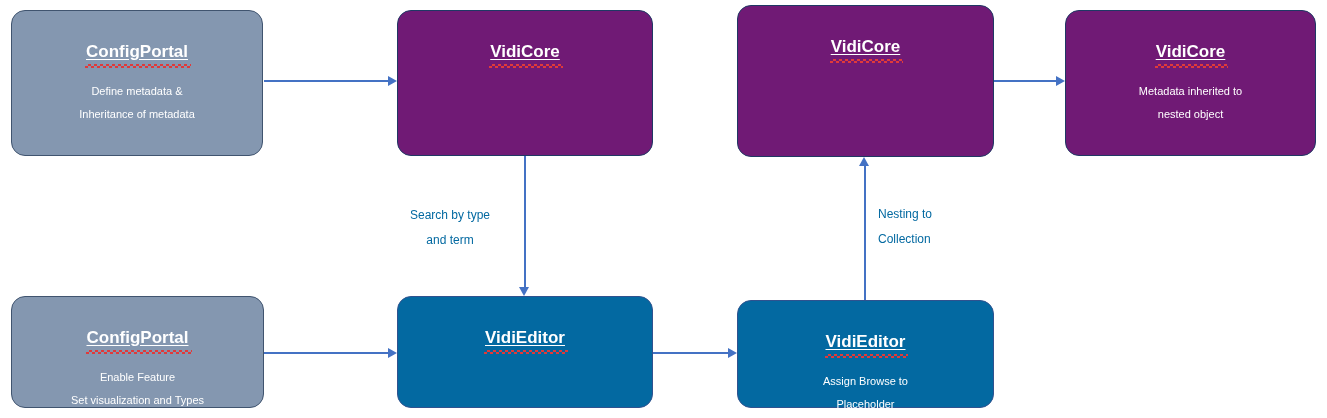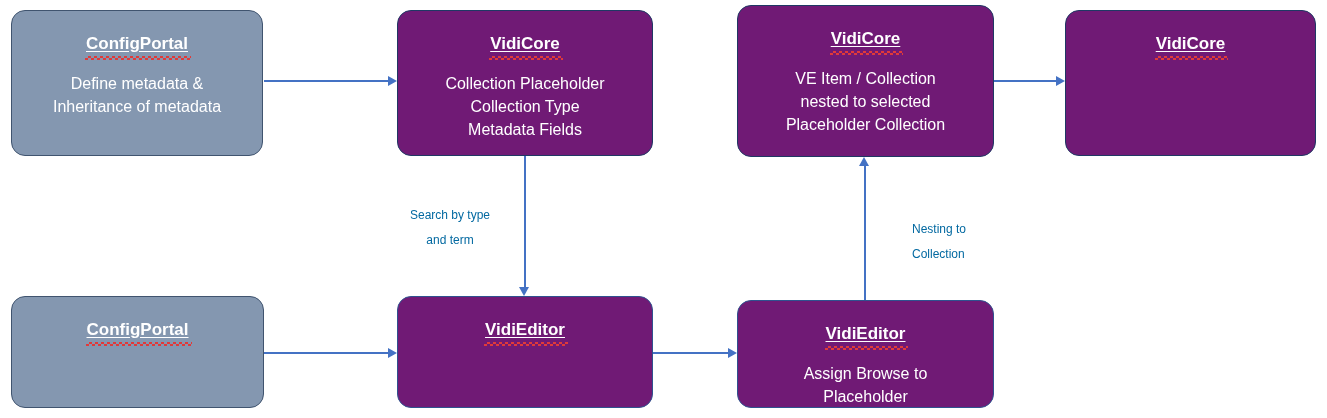--- a/index.html
+++ b/index.html
@@ -24,49 +24,49 @@
     display: flex;
     flex-direction: column;
     align-items: center;
     justify-content: flex-start;
     color: #ffffff;
     text-align: center;
     padding: 8px 10px 10px 10px;
   }
   .node.gray  { background: #8497B0; border-color: #40546F; }
   .node.dark  { background: #701a75; border-color: #1F3864; }
-  .node.mid   { background: #701a75; border-color: #2F528F; }
+  .node.mid   { background: #0369a1; border-color: #2F528F; }
 
   .node-title {
     font-size: 17px;
     font-weight: bold;
     line-height: 22px;
     text-decoration: underline;
     text-underline-offset: 2px;
     position: relative;
     white-space: nowrap;
-    margin-top: 14px;
+    margin-top: 22px;
   }
   
   .node-title::after {
     content: "";
     position: absolute;
     left: -1px;
     right: -3px;
     bottom: -5px;
     height: 4px;
     background-image:
       radial-gradient(circle at 1.5px 3.2px, #E03A3A 1.35px, rgba(0,0,0,0) 1.6px),
       radial-gradient(circle at 4.5px 0.8px, #E03A3A 1.35px, rgba(0,0,0,0) 1.6px);
     background-size: 6px 4px;
     background-repeat: repeat-x;
   }
 
   .node-body {
-    font-size: 16px;
+    font-size: 11px;
     line-height: 23px;
     margin-top: 17px;
     white-space: pre-line;
   }
 
   
   .conn {
     position: absolute;
     background: #4472C4;
   }
@@ -110,38 +110,36 @@
 <div id="canvas">
 
   <div class="node gray" style="left:11px; top:10px; width:252px; height:146px;">
     <div class="node-title">ConfigPortal</div>
     <div class="node-body">Define metadata &amp;
 Inheritance of metadata</div>
   </div>
 
   <div class="node dark" style="left:397px; top:10px; width:256px; height:146px;">
     <div class="node-title">VidiCore</div>
-    <div class="node-body">Collection Placeholder
-Collection Type
-Metadata Fields</div>
   </div>
 
   <div class="node dark" style="left:737px; top:5px; width:257px; height:152px;">
     <div class="node-title">VidiCore</div>
-    <div class="node-body">VE Item / Collection
-nested to selected
-Placeholder Collection</div>
   </div>
 
   <div class="node dark" style="left:1065px; top:10px; width:251px; height:146px;">
     <div class="node-title">VidiCore</div>
+    <div class="node-body">Metadata inherited to
+nested object</div>
   </div>
 
   <div class="node gray" style="left:11px; top:296px; width:253px; height:112px;">
     <div class="node-title">ConfigPortal</div>
+    <div class="node-body">Enable Feature
+Set visualization and Types</div>
   </div>
 
   <div class="node mid" style="left:397px; top:296px; width:256px; height:112px;">
     <div class="node-title">VidiEditor</div>
   </div>
 
   <div class="node mid" style="left:737px; top:300px; width:257px; height:108px;">
     <div class="node-title">VidiEditor</div>
     <div class="node-body">Assign Browse to
 Placeholder</div>
@@ -161,16 +159,16 @@
 
   <div class="conn v" style="left:524px; top:156px; height:131px;"></div>
   <div class="arrow down" style="left:519px; top:287px;"></div>
 
   <div class="conn v" style="left:864px; top:166px; height:134px;"></div>
   <div class="arrow up" style="left:859px; top:157px;"></div>
 
   <div class="edge-label center" style="left:380px; top:203px; width:140px;">Search by type
 and term</div>
 
-  <div class="edge-label left" style="left:878px; top:217px; width:150px;margin-left:34px;">Nesting to
+  <div class="edge-label left" style="left:878px; top:202px; width:150px;">Nesting to
 Collection</div>
 
 </div>
 
 </body></html>

